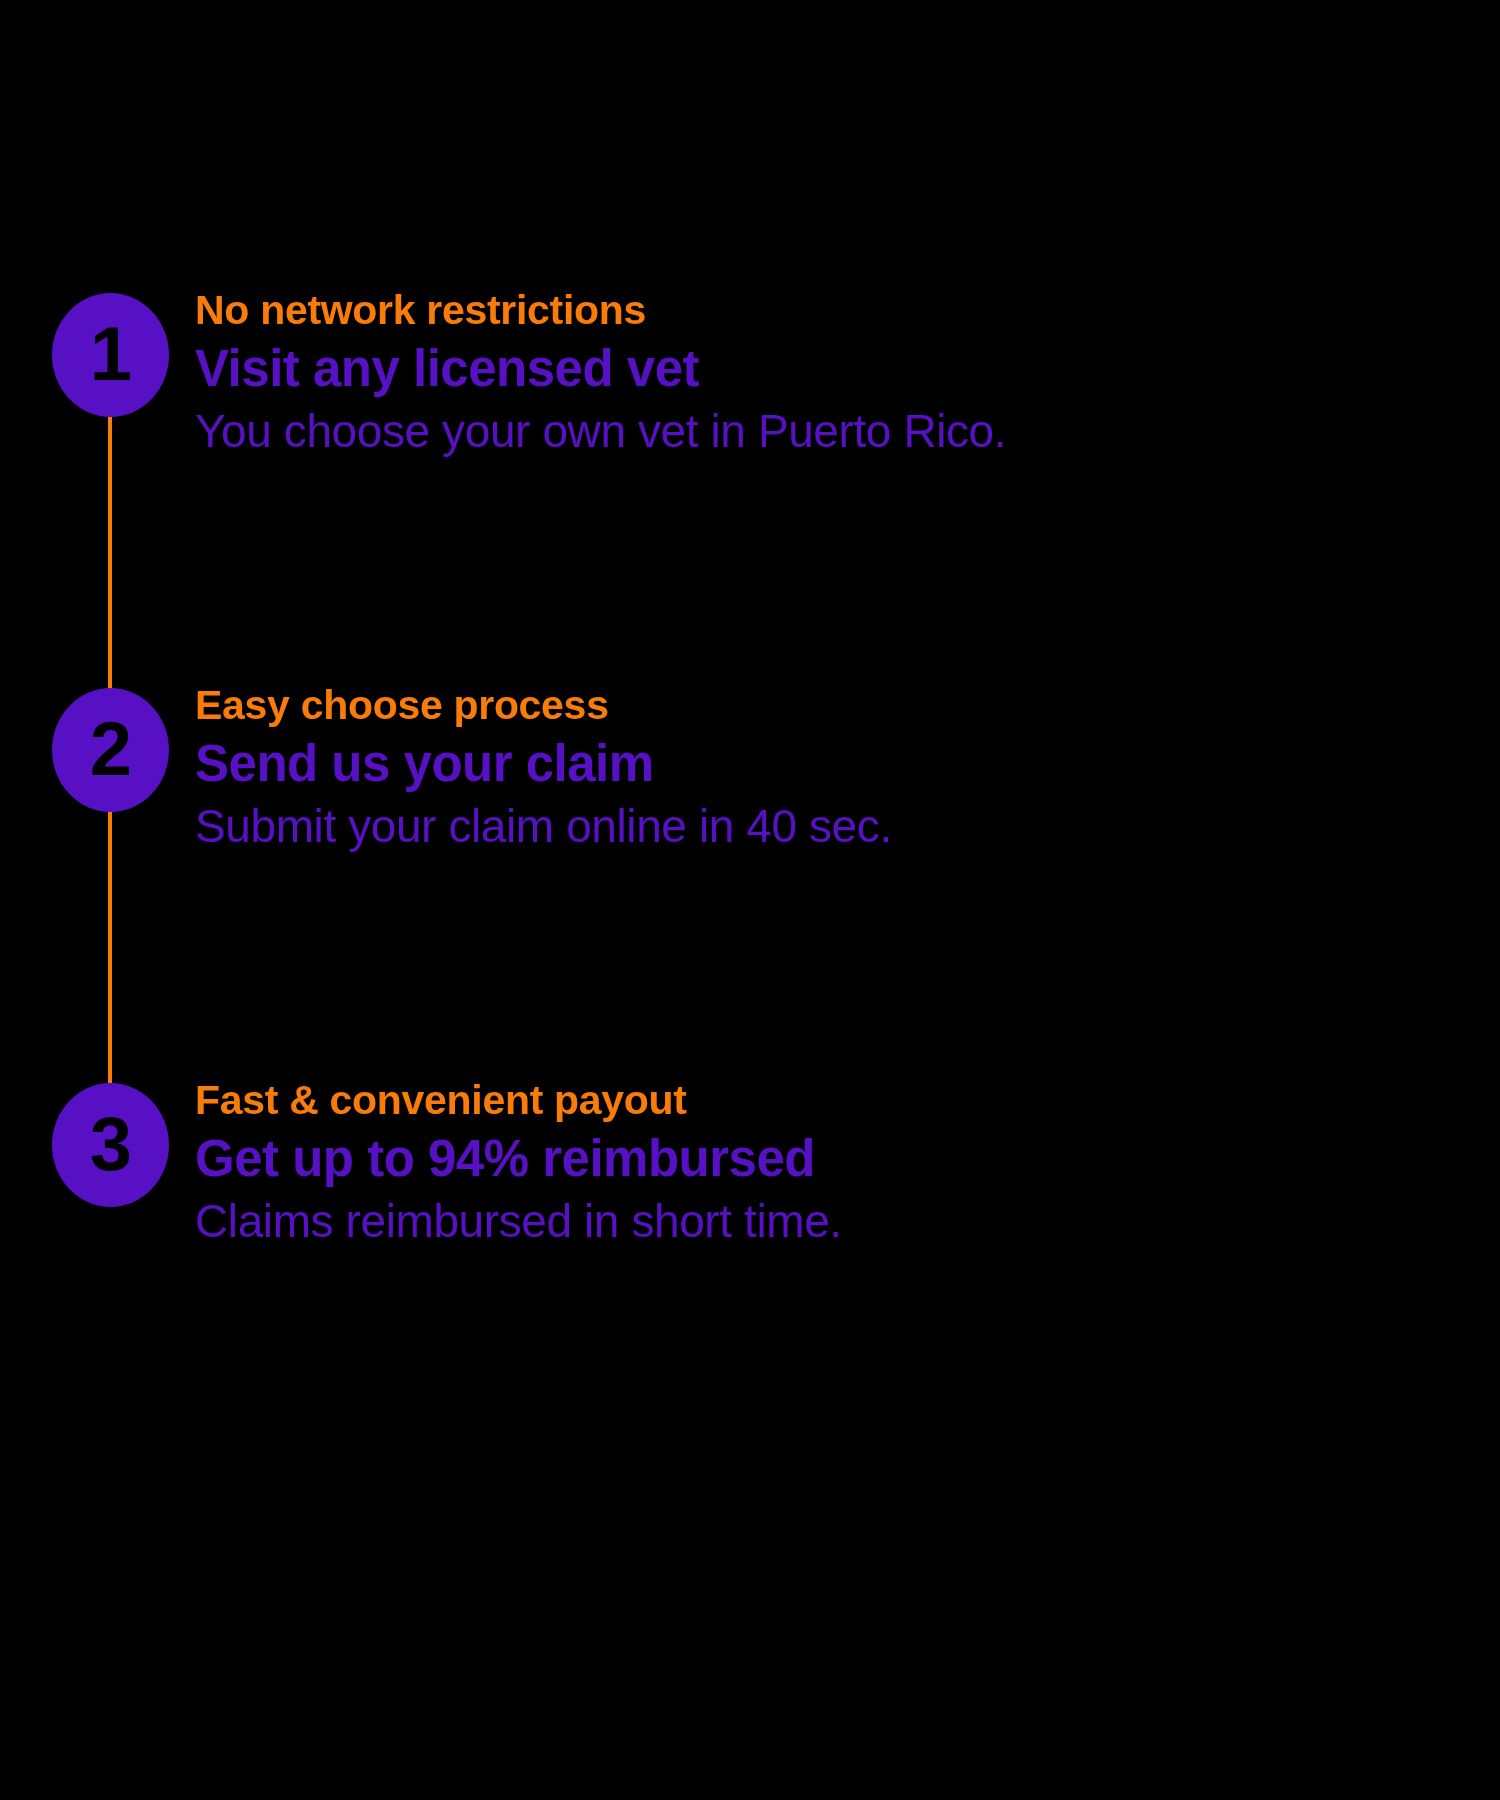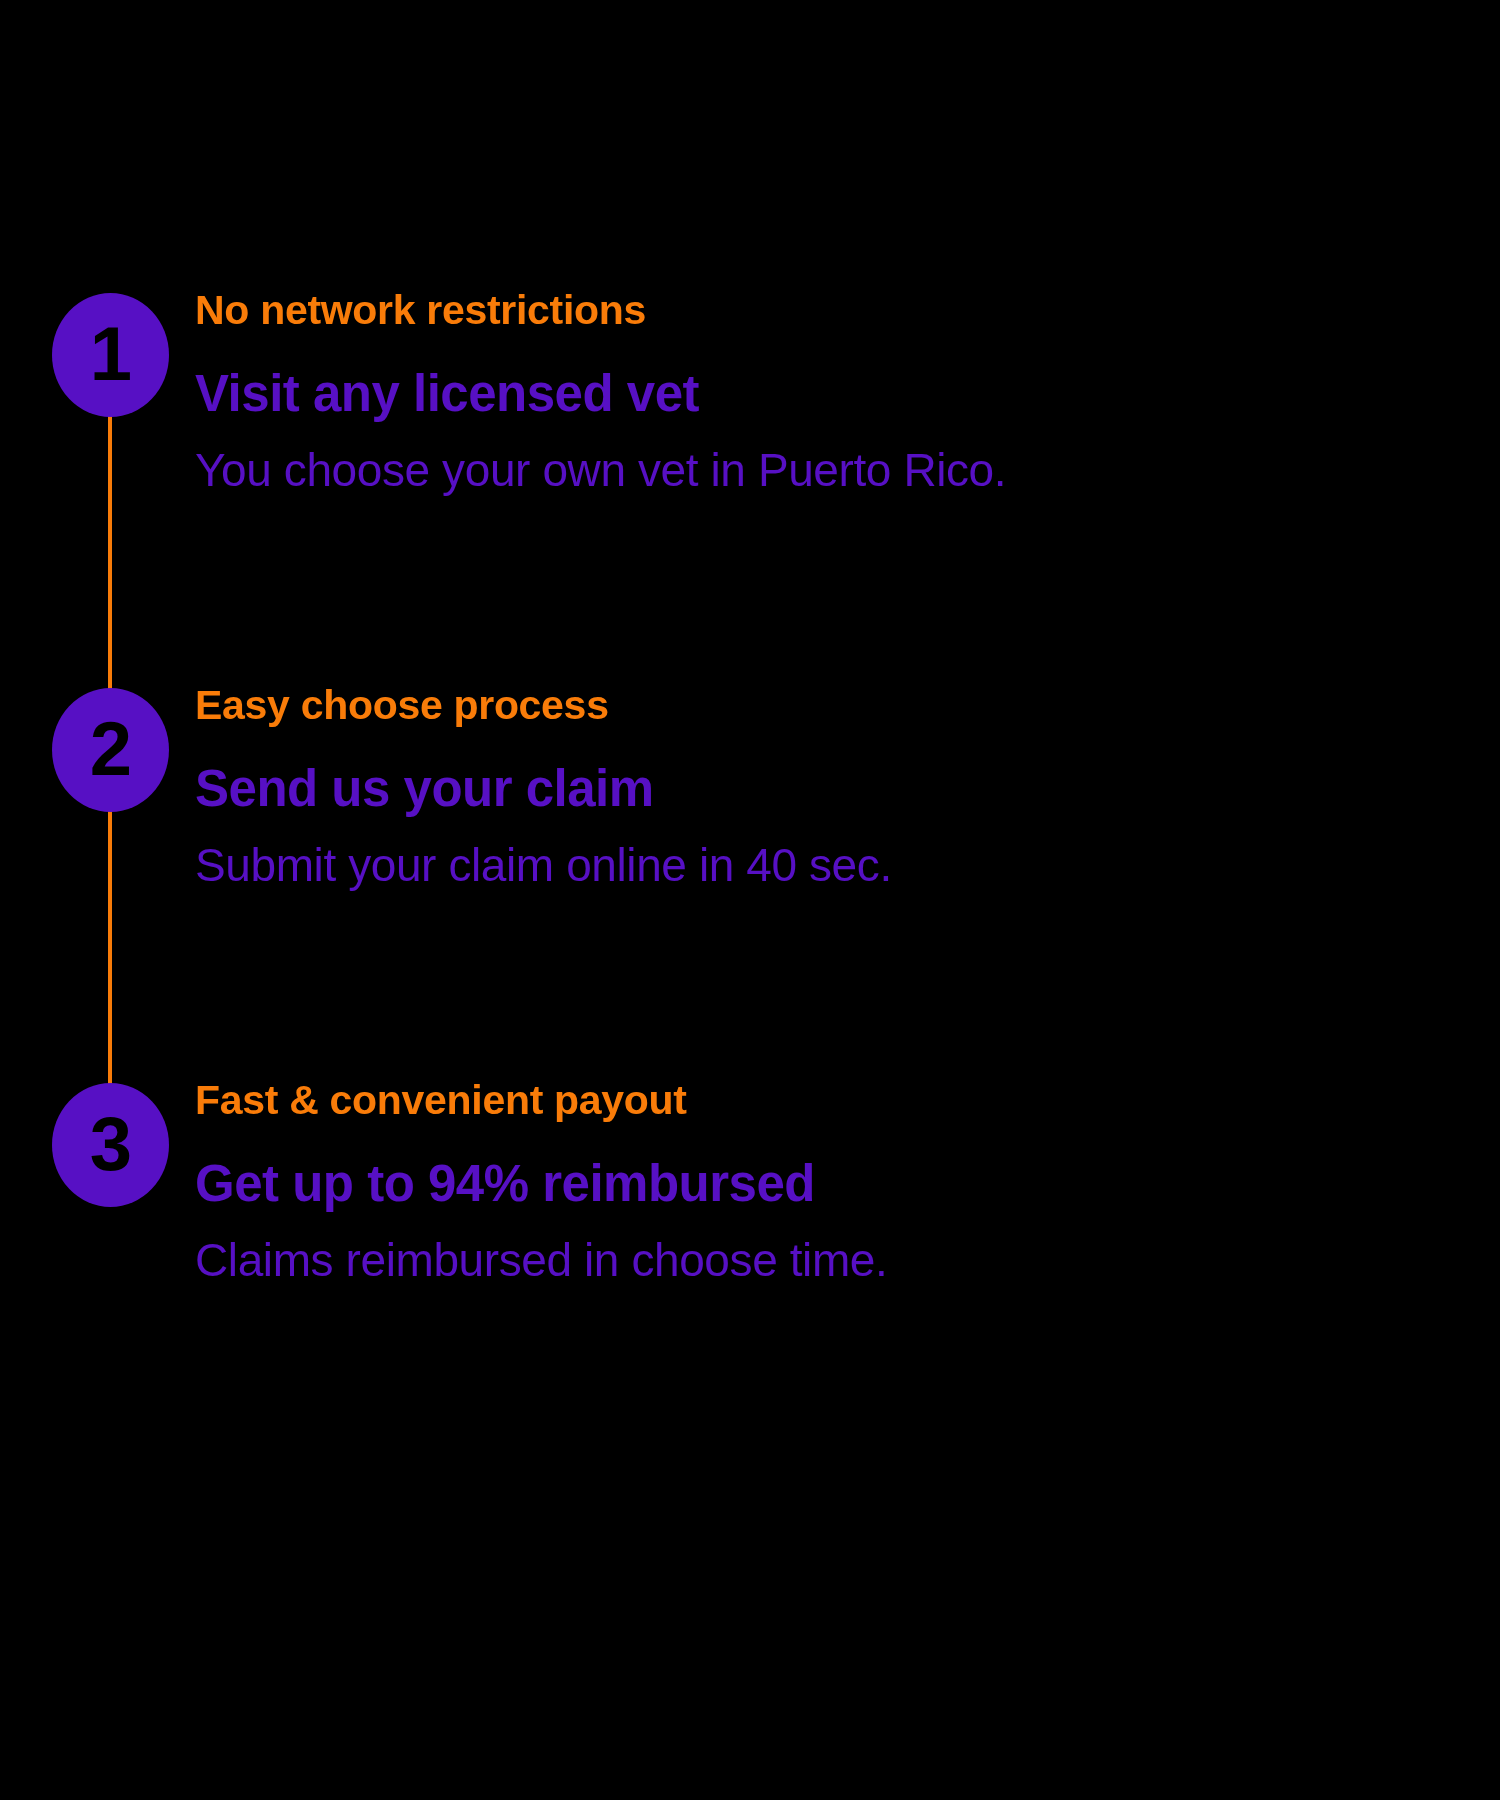--- a/index.html
+++ b/index.html
@@ -94,31 +94,31 @@
     letter-spacing: -0.3px;
     white-space: nowrap;
   }
 
   .headline {
     font-size: 51px;
     font-weight: 700;
     line-height: 1.0;
     color: #5710C4;
     letter-spacing: -0.5px;
-    margin-top: 37px;
+    margin-top: 12px;
     white-space: nowrap;
   }
 
   .desc {
     font-size: 46px;
     font-weight: 400;
     line-height: 1.0;
     color: #5710C4;
     letter-spacing: -0.4px;
-    margin-top: 28px;
+    margin-top: 14px;
     white-space: nowrap;
   }
 </style>
 </head>
 <body>
 
 <div class="stepper">
 
   <div class="rail"></div>
 
@@ -150,17 +150,17 @@
 
   <div class="step step-3">
     <div class="marker-wrap">
       <div class="marker">
         <span class="marker-num">3</span>
       </div>
     </div>
     <div class="step-body">
       <div class="eyebrow">Fast &amp; convenient payout</div>
       <div class="headline">Get up to 94% reimbursed</div>
-      <div class="desc">Claims reimbursed in choose time.</div>
+      <div class="desc">Claims reimbursed in short time.</div>
     </div>
   </div>
 
 </div>
 
 </body></html>

